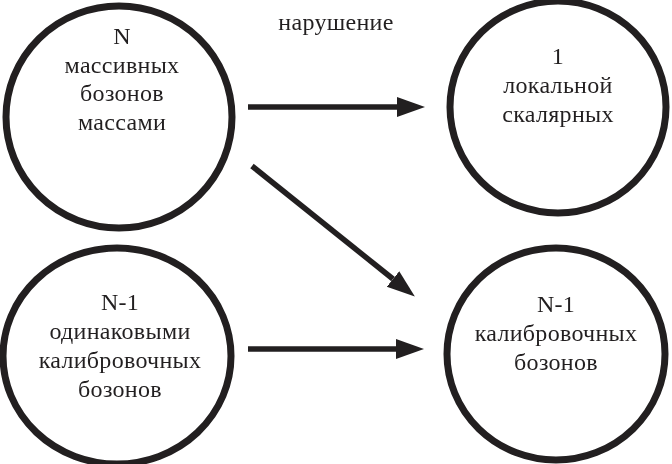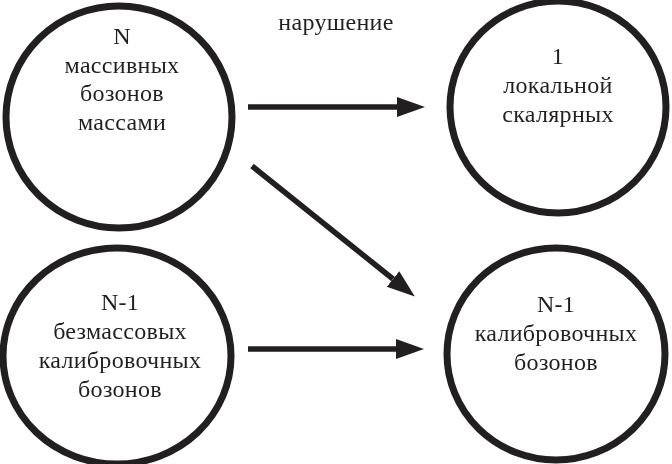--- a/index.html
+++ b/index.html
@@ -72,21 +72,21 @@
   </div>
 
   <div class="label node-tr">
     <div>1</div>
     <div>локальной</div>
     <div>скалярных</div>
   </div>
 
   <div class="label node-bl">
     <div>N-1</div>
-    <div>безмассовых</div>
+    <div>одинаковыми</div>
     <div>калибровочных</div>
     <div>бозонов</div>
   </div>
 
   <div class="label node-br">
     <div>N-1</div>
     <div>калибровочных</div>
     <div>бозонов</div>
   </div>
 

